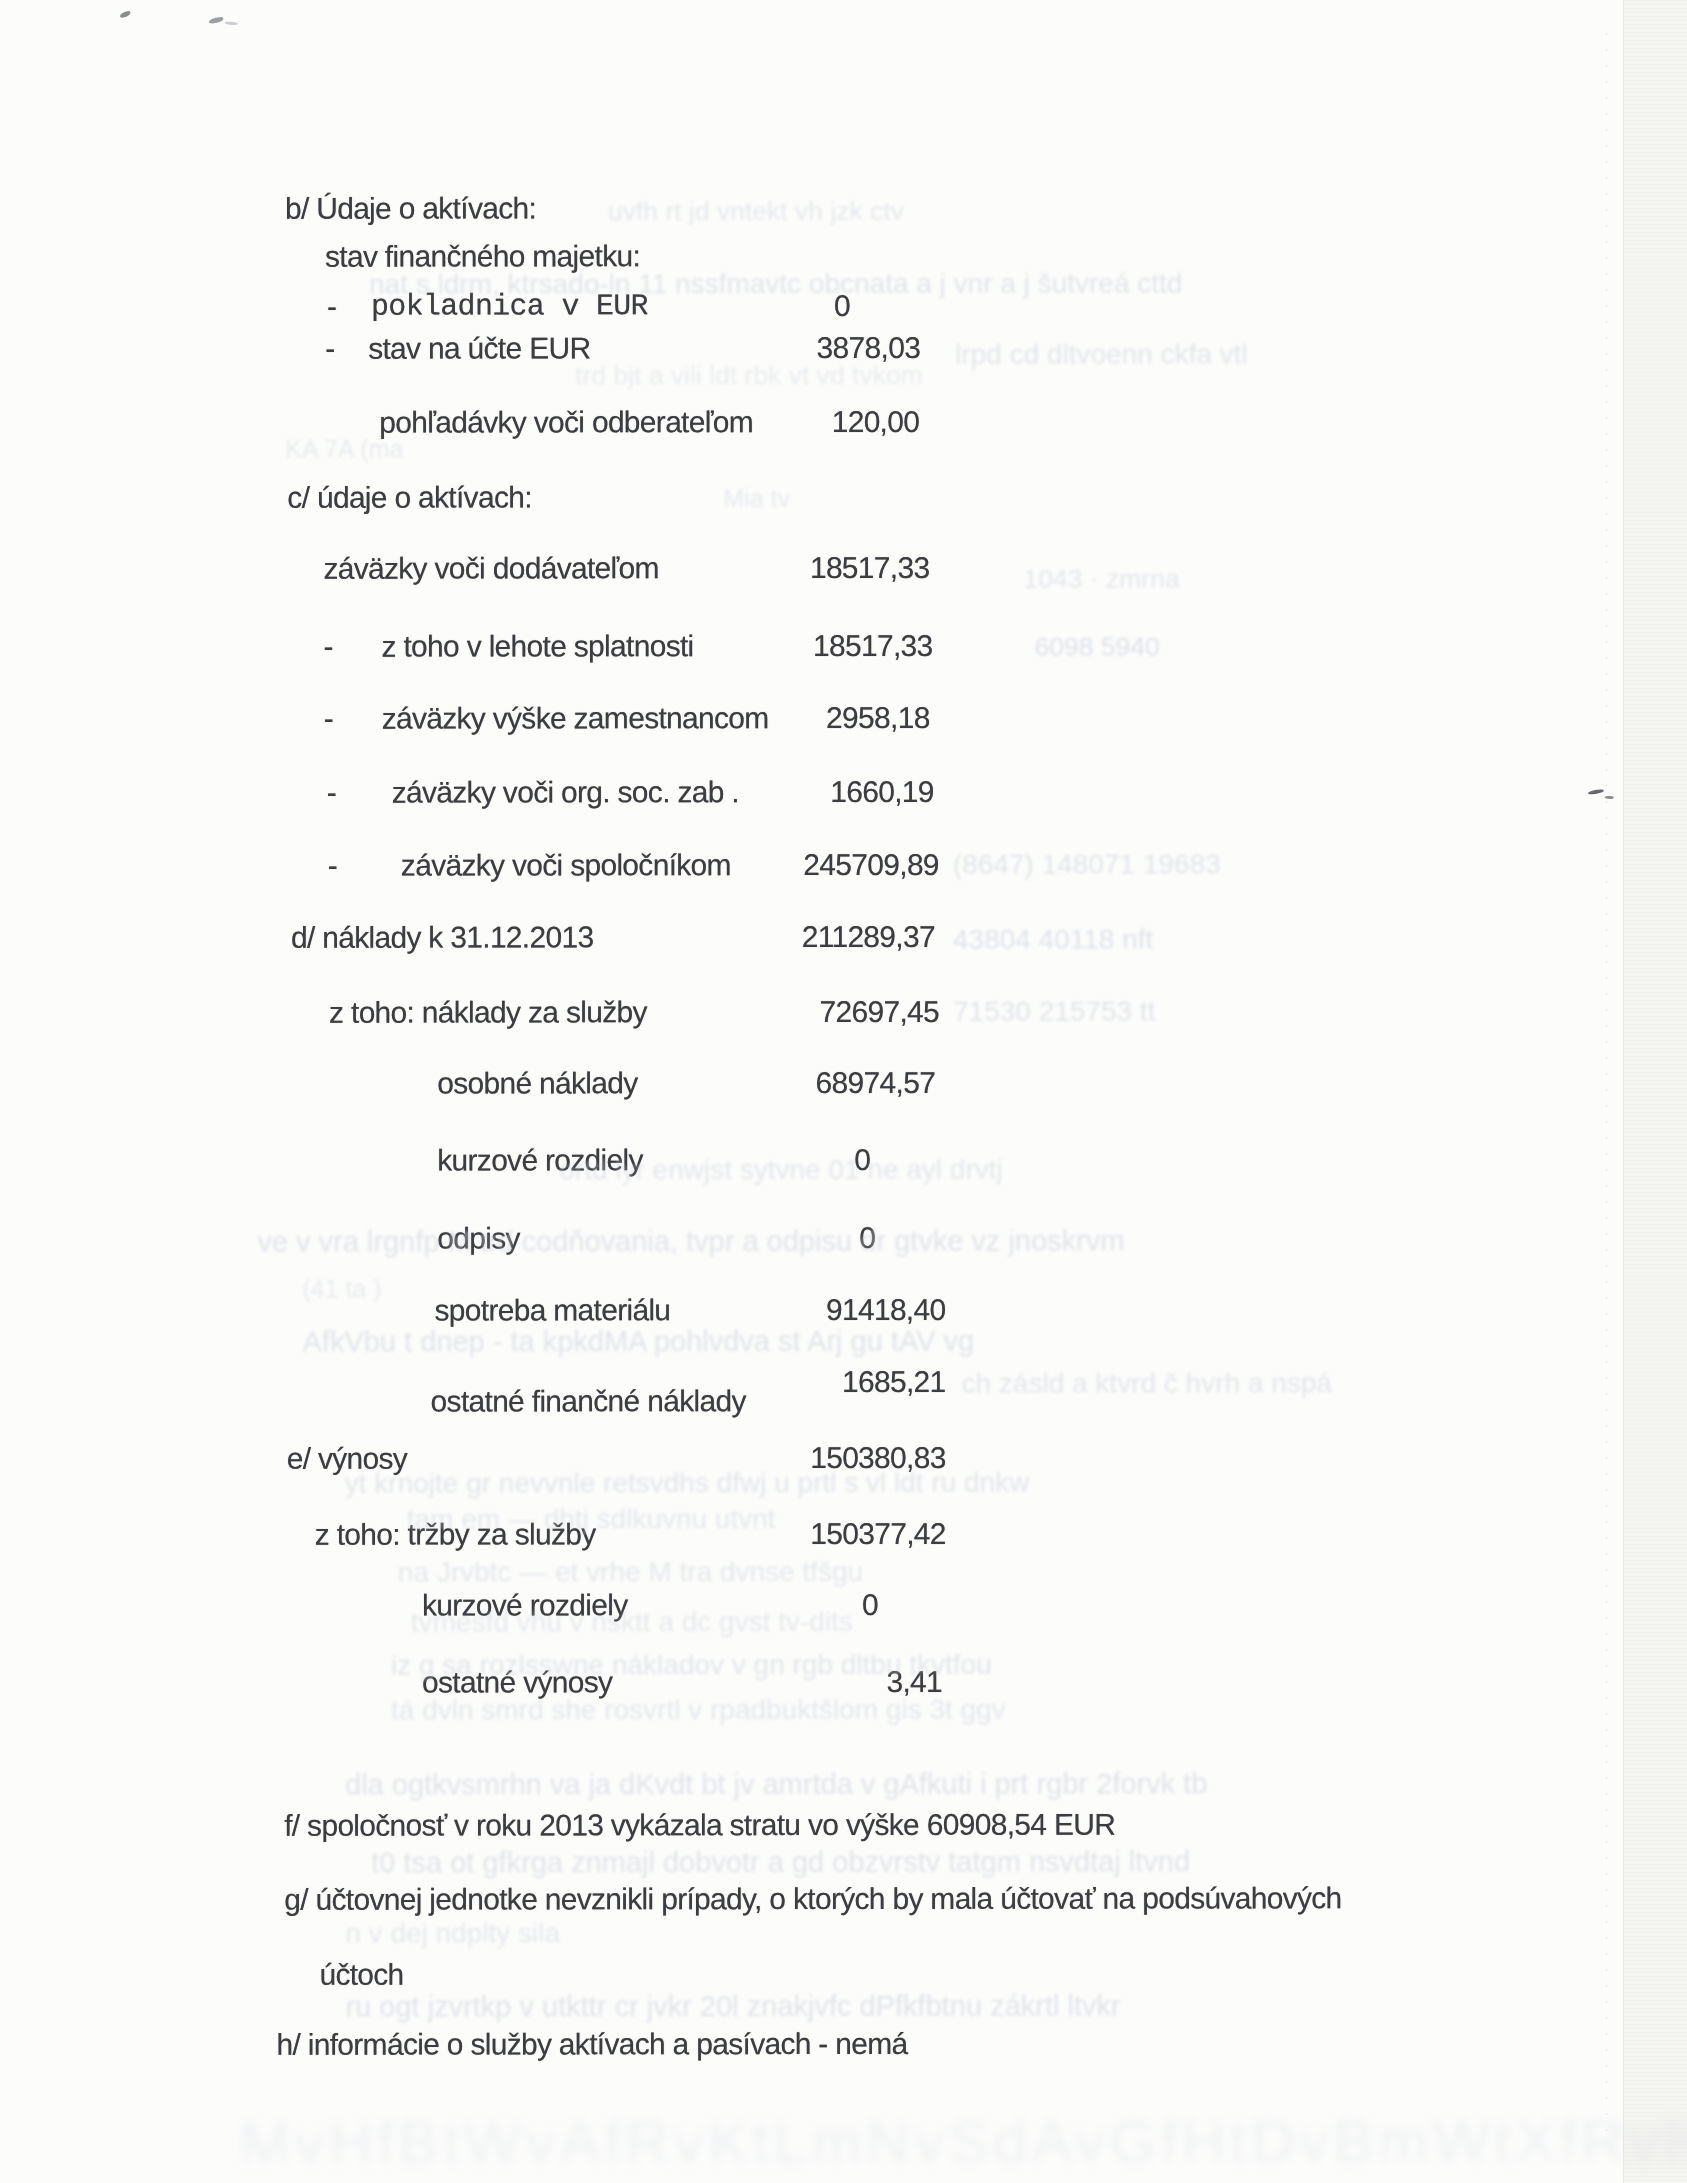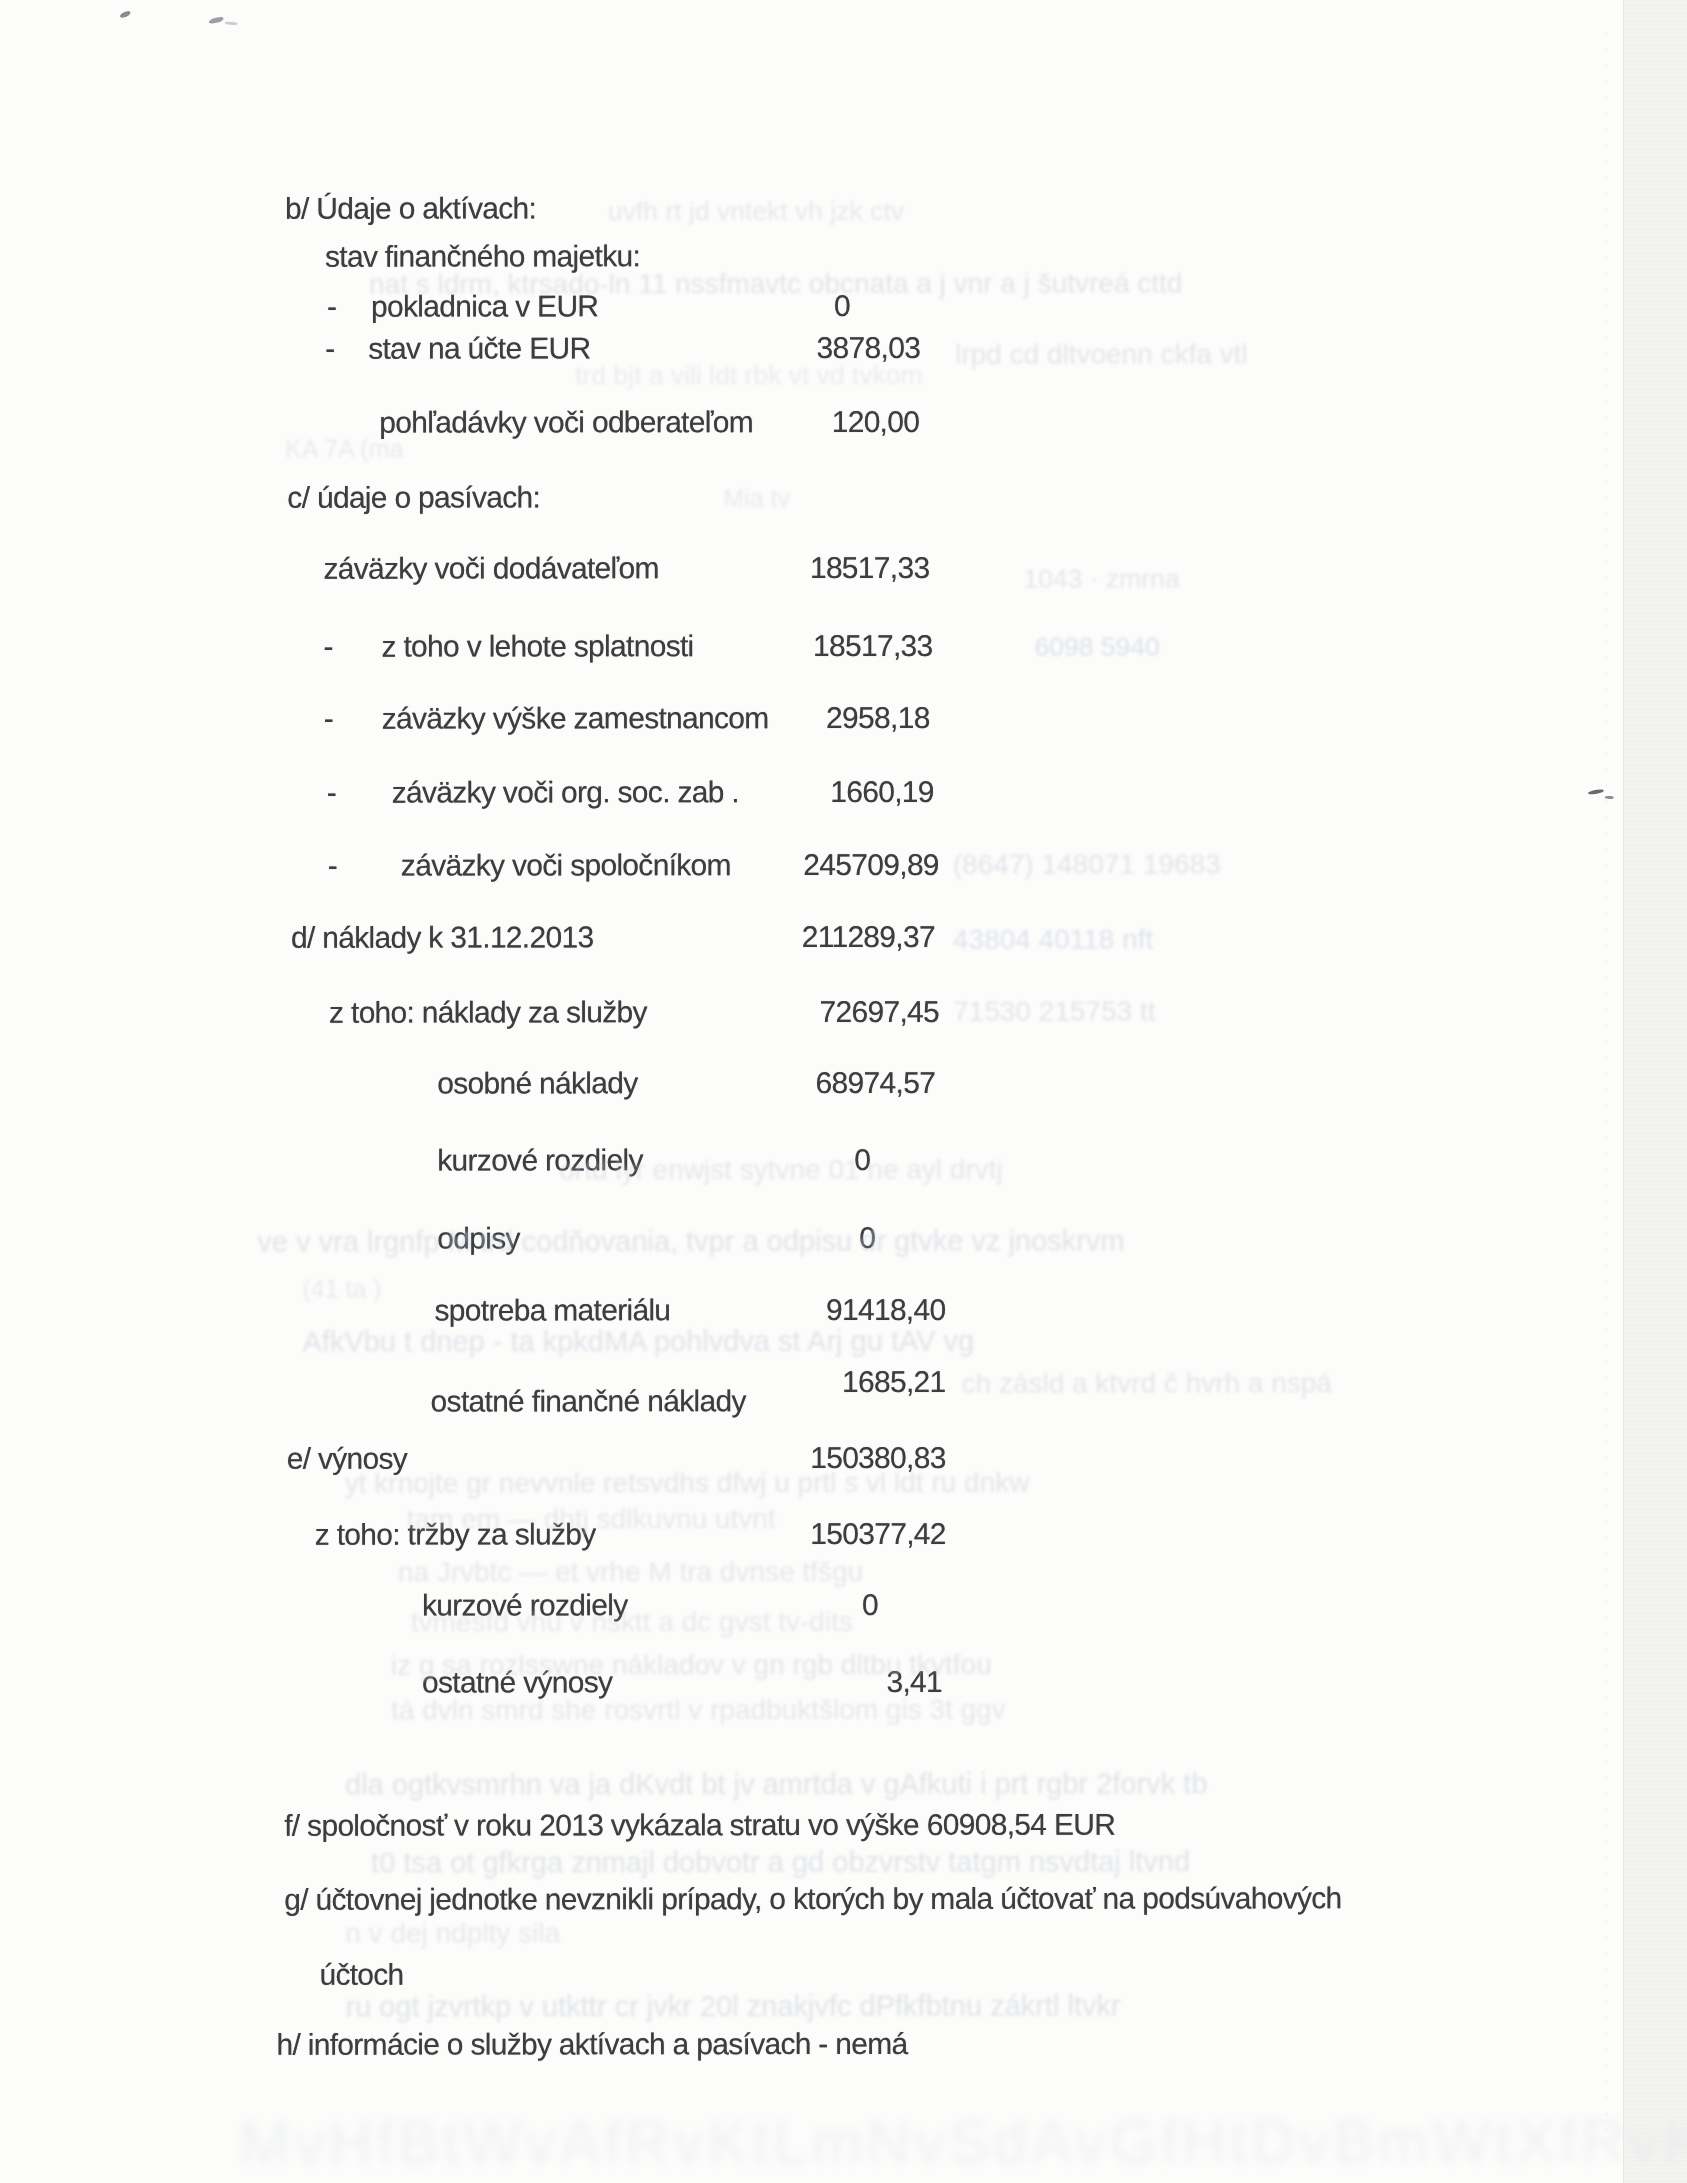--- a/index.html
+++ b/index.html
@@ -72,34 +72,34 @@
   <div class="dot-line"></div>
   <div class="tilt">
       <div class="doc-line" style="top: 191px;">
         <span class="label" style="left: 286px;">b/ Údaje o aktívach:</span>
       </div>
       <div class="doc-line" style="top: 239px;">
         <span class="label" style="left: 326px;">stav finančného majetku:</span>
       </div>
       <div class="doc-line" style="top: 289px;">
         <span class="dash" style="left: 328px;">-</span>
-        <span class="label" style="left: 372px;">pokladnica v EUR</span>
+        <span class="label" style="left: 372px; font-family: Liberation Mono, monospace;">pokladnica v EUR</span>
         <span class="value" style="right: 836px;">0</span>
       </div>
       <div class="doc-line" style="top: 331px;">
         <span class="dash" style="left: 326px;">-</span>
         <span class="label" style="left: 369px;">stav na účte EUR</span>
         <span class="value" style="right: 766px;">3878,03</span>
       </div>
       <div class="doc-line" style="top: 405px;">
         <span class="label" style="left: 380px;">pohľadávky voči odberateľom</span>
         <span class="value" style="right: 767px;">120,00</span>
       </div>
       <div class="doc-line" style="top: 480px;">
-        <span class="label" style="left: 288px;">c/ údaje o pasívach:</span>
+        <span class="label" style="left: 288px;">c/ údaje o aktívach:</span>
       </div>
       <div class="doc-line" style="top: 551px;">
         <span class="label" style="left: 324px; text-align: center;">záväzky voči dodávateľom</span>
         <span class="value" style="right: 757px;">18517,33</span>
       </div>
       <div class="doc-line" style="top: 629px;">
         <span class="dash" style="left: 324px;">-</span>
         <span class="label" style="left: 382px;">z toho v lehote splatnosti</span>
         <span class="value" style="right: 754px;">18517,33</span>
       </div>

